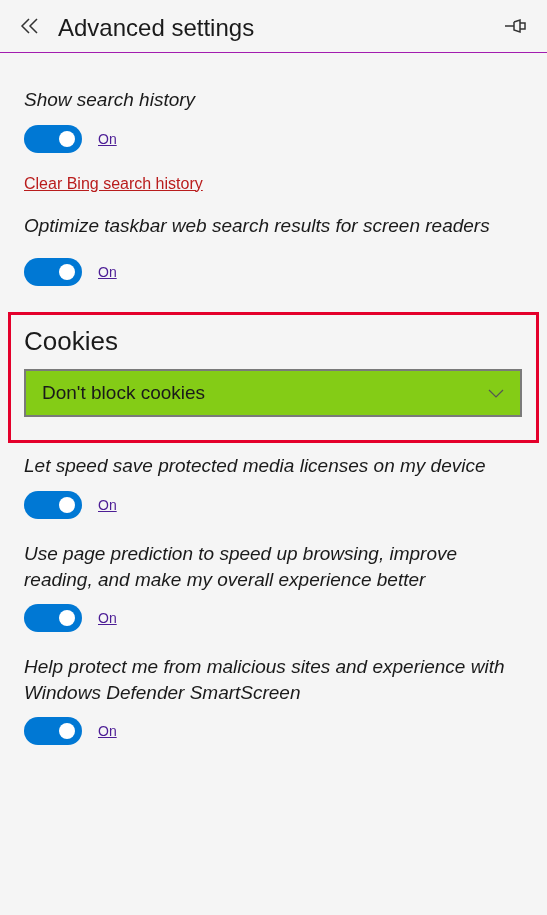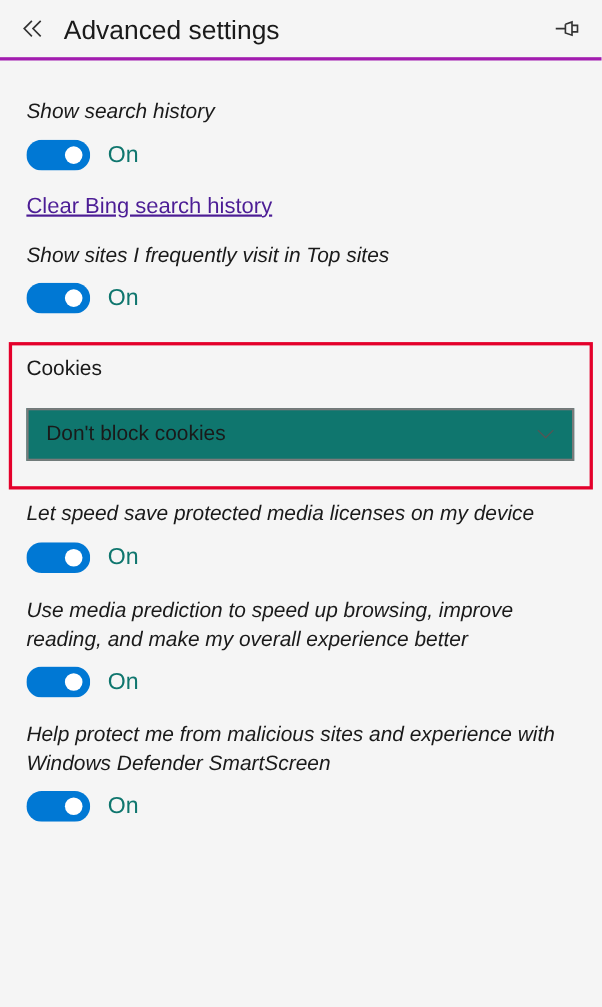--- a/index.html
+++ b/index.html
@@ -13,21 +13,21 @@
       width: 547px;
       height: 915px;
       overflow: hidden;
       color: #1a1a1a;
     }
     .header {
       display: flex;
       align-items: center;
       justify-content: space-between;
       padding: 14px 20px 10px 20px;
-      border-bottom: 3px solid #a21caf;
+      border-bottom: 1px solid #a21caf;
     }
     .header-left {
       display: flex;
       align-items: center;
       gap: 18px;
     }
     .back-icon {
       cursor: pointer;
       color: #333;
     }
@@ -88,58 +88,59 @@
       content: "";
       position: absolute;
       width: 14px;
       height: 14px;
       background: #333;
       border-radius: 50%;
       top: 5px;
       left: 5px;
     }
     .toggle-state {
-      font-size: 21px;
-      color: #0f766e;
+      font-size: 14px;
+      color: #4c1d95;
+      text-decoration: underline;
     }
     .link {
       display: inline-block;
-      font-size: 20px;
-      color: #4c1d95;
+      font-size: 16px;
+      color: #b91c1c;
       text-decoration: underline;
       cursor: pointer;
       margin-top: 22px;
     }
     .cookies-section {
       position: relative;
       margin-top: 26px;
       padding-top: 14px;
       padding-bottom: 26px;
     }
     .highlight-box {
       position: absolute;
       border: 3px solid #e4002b;
       top: 0;
       left: -16px;
       right: -16px;
       bottom: 0;
       pointer-events: none;
     }
     .cookies-label {
-      font-size: 19px;
-      margin-bottom: 24px;
+      font-size: 26px;
+      margin-bottom: 12px;
     }
     .dropdown {
       display: flex;
       align-items: center;
       justify-content: space-between;
       width: 498px;
       height: 48px;
       padding: 14px 16px;
-      background: #0f766e;
+      background: #84cc16;
       border: 2px solid #7a7a7a;
       cursor: pointer;
       font-size: 19px;
     }
     .dropdown-chevron {
       color: #555;
     }
     .setting-tight {
       margin-top: 10px;
     }
@@ -170,24 +171,24 @@
     <div class="setting-label">Show search history</div>
     <div class="toggle-row">
       <div class="toggle on"></div>
       <span class="toggle-state">On</span>
     </div>
   </div>
 
   <a class="link">Clear Bing search history</a>
 
   <div class="setting" style="margin-top:20px;">
+    <div class="setting-label">Optimize taskbar web search results for screen readers</div>
   </div>
 
   <div class="setting" style="margin-top:20px;">
-    <div class="setting-label">Show sites I frequently visit in Top sites</div>
     <div class="toggle-row">
       <div class="toggle on"></div>
       <span class="toggle-state">On</span>
     </div>
   </div>
 
   <div class="cookies-section">
     <div class="highlight-box"></div>
     <div class="cookies-label">Cookies</div>
     <div class="dropdown">
@@ -202,21 +203,21 @@
 
   <div class="setting setting-tight">
     <div class="setting-label">Let speed save protected media licenses on my device</div>
     <div class="toggle-row">
       <div class="toggle on"></div>
       <span class="toggle-state">On</span>
     </div>
   </div>
 
   <div class="setting" style="margin-top:22px;">
-    <div class="setting-label">Use media prediction to speed up browsing, improve reading, and make my overall experience better</div>
+    <div class="setting-label">Use page prediction to speed up browsing, improve reading, and make my overall experience better</div>
     <div class="toggle-row">
       <div class="toggle on"></div>
       <span class="toggle-state">On</span>
     </div>
   </div>
 
   <div class="setting" style="margin-top:22px;">
     <div class="setting-label">Help protect me from malicious sites and experience with Windows Defender SmartScreen</div>
     <div class="toggle-row">
       <div class="toggle on"></div>

